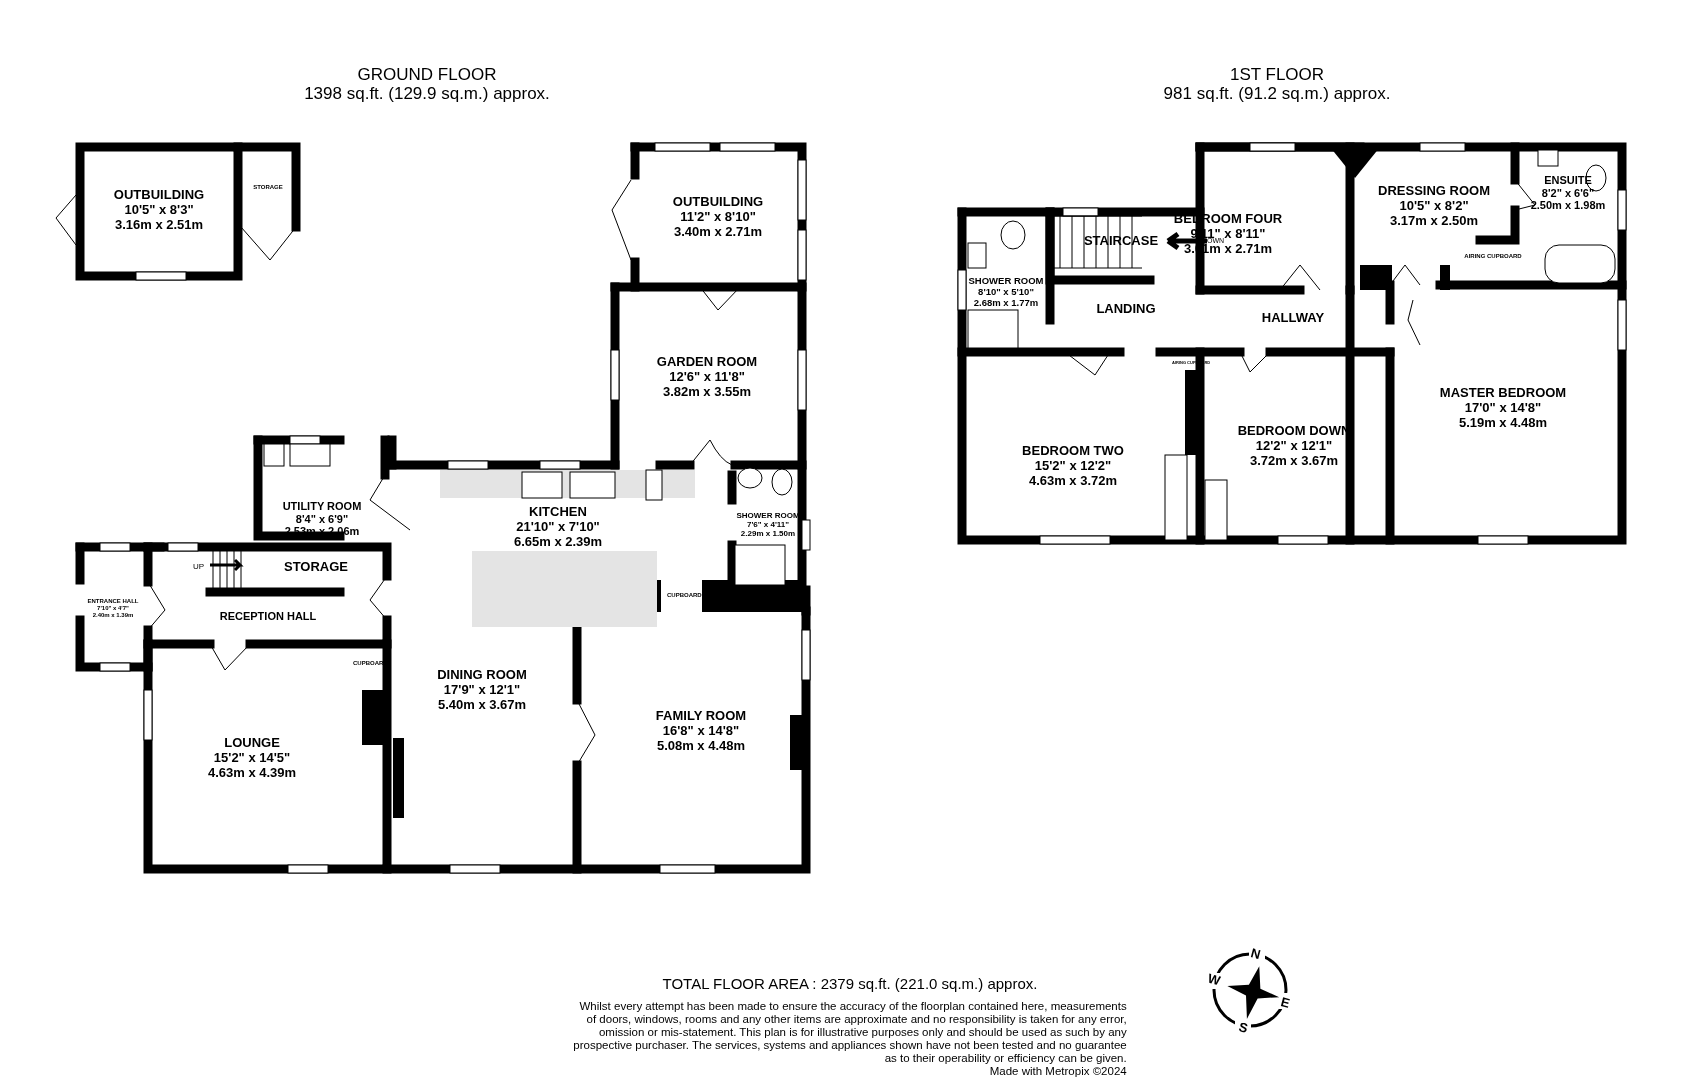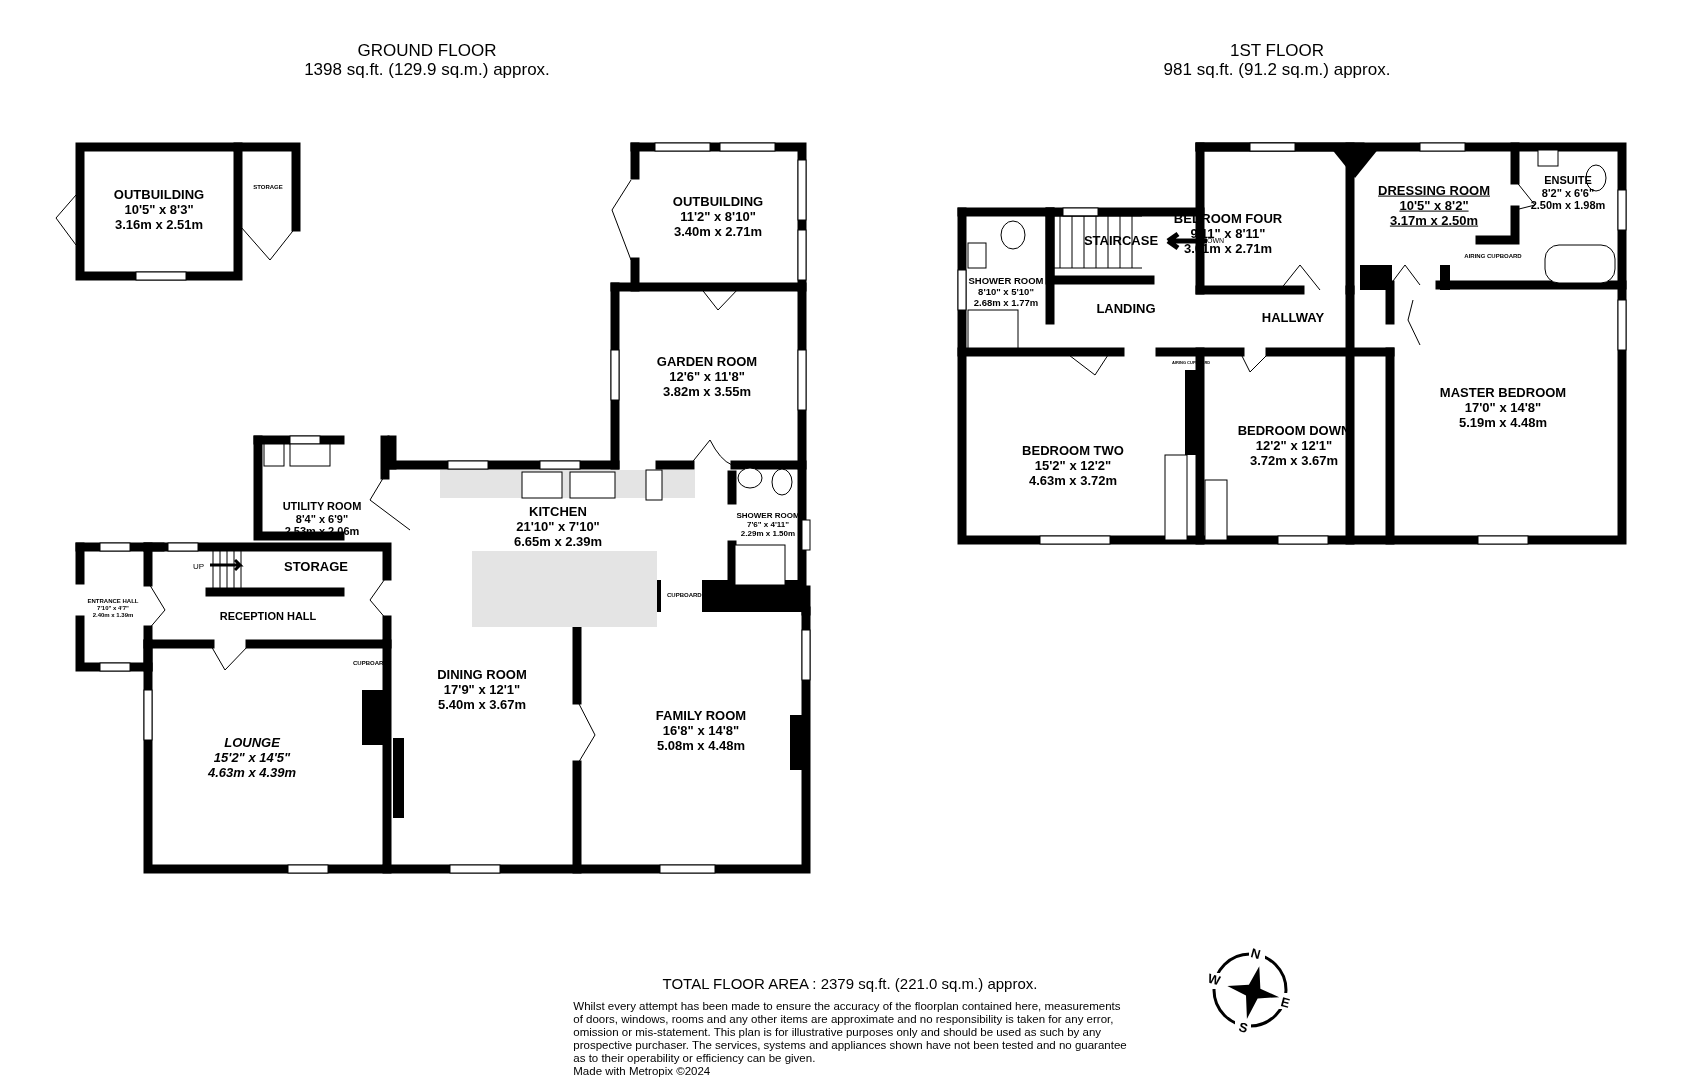--- a/index.html
+++ b/index.html
@@ -1,27 +1,27 @@
 <!DOCTYPE html>
 <html><head>
 <meta charset="utf-8">
 <style>
   html, body { margin:0; padding:0; background:#ffffff; }
   body { width:1695px; height:1080px; position:relative; overflow:hidden; font-family:"Liberation Sans", sans-serif; color:#000; }
-  .title { position:absolute; text-align:center; font-size:17px; line-height:19px; transform:translateX(-50%); white-space:nowrap; }
+  .title { position:absolute; text-align:center; font-size:17px; line-height:19px; transform:translateX(-50%); white-space:nowrap;margin-top:24px; }
   svg.plan { position:absolute; left:0; top:0; }
   .room-label { position:absolute; text-align:center; font-weight:bold; transform:translate(-50%,-50%); white-space:nowrap; line-height:1.15; }
   .room-label .name { display:block; }
   .room-label .dim { display:block; }
   .lg { font-size:13px; }
   .md { font-size:11px; }
   .sm { font-size:8px; }
   .xs { font-size:6px; }
   .tiny { position:absolute; font-weight:bold; font-size:6px; white-space:nowrap; }
-  .footer { position:absolute; left:850px; transform:translateX(-50%); text-align:left; white-space:nowrap; }
+  .footer { position:absolute; left:850px; transform:translateX(-50%); text-align:right; white-space:nowrap; }
   .total { top:975px; font-size:15px; }
   .disclaimer { top:1000px; font-size:11.5px; line-height:13px; }
   .disclaimer span { display:block; }
   .compass { position:absolute; left:1205px; top:945px; width:90px; height:90px; }
 </style>
 </head>
 <body>
 
 <div class="title" style="left:427px; top:41px;">
   <div>GROUND FLOOR</div>
@@ -249,21 +249,21 @@
   <span class="name">ENTRANCE HALL</span>
   <span class="dim">7'10"  x 4'7"</span>
   <span class="dim">2.40m  x 1.39m</span>
 </div>
 <div class="room-label lg" style="left:316px; top:567px;">
   <span class="name">STORAGE</span>
 </div>
 <div class="room-label md" style="left:268px; top:616px;">
   <span class="name">RECEPTION HALL</span>
 </div>
-<div class="room-label lg" style="left:252px; top:758px;font-style:italic;">
+<div class="room-label lg" style="left:252px; top:758px;">
   <span class="name">LOUNGE</span>
   <span class="dim">15'2"  x 14'5"</span>
   <span class="dim">4.63m  x 4.39m</span>
 </div>
 <div class="room-label lg" style="left:482px; top:690px;">
   <span class="name">DINING ROOM</span>
   <span class="dim">17'9"  x 12'1"</span>
   <span class="dim">5.40m  x 3.67m</span>
 </div>
 <div class="room-label lg" style="left:701px; top:731px;">
@@ -282,21 +282,21 @@
 </div>
 <div class="room-label lg" style="left:1121px; top:241px;">
   <span class="name">STAIRCASE</span>
 </div>
 <div class="tiny" style="left:1202px; top:237px; font-weight:normal; font-size:7px;">DOWN</div>
 <div class="room-label lg" style="left:1228px; top:234px;">
   <span class="name">BEDROOM FOUR</span>
   <span class="dim">9'11"  x 8'11"</span>
   <span class="dim">3.01m  x 2.71m</span>
 </div>
-<div class="room-label lg" style="left:1434px; top:206px;text-decoration:underline;">
+<div class="room-label lg" style="left:1434px; top:206px;">
   <span class="name">DRESSING ROOM</span>
   <span class="dim">10'5"  x 8'2"</span>
   <span class="dim">3.17m  x 2.50m</span>
 </div>
 <div class="room-label md" style="left:1568px; top:193px;">
   <span class="name">ENSUITE</span>
   <span class="dim">8'2"  x 6'6"</span>
   <span class="dim">2.50m  x 1.98m</span>
 </div>
 <div class="room-label xs" style="left:1493px; top:256px;">

